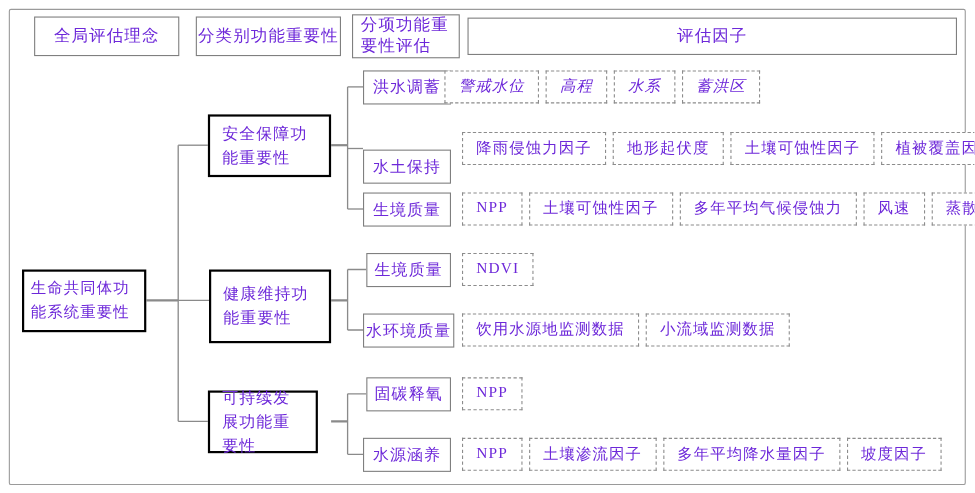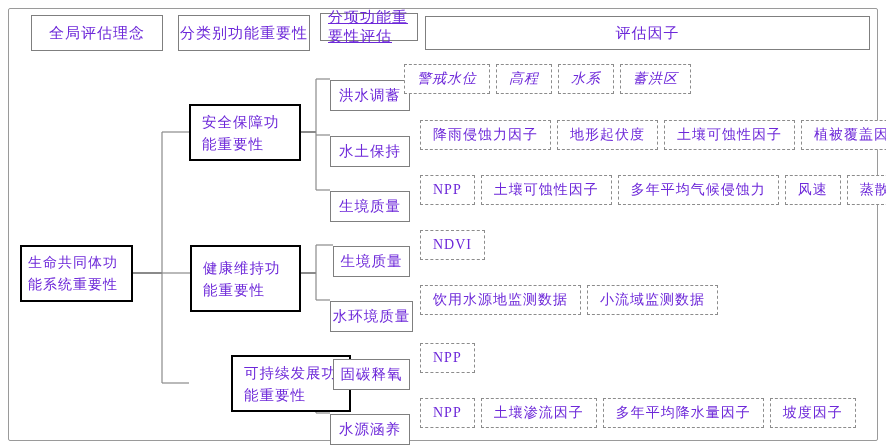--- a/index.html
+++ b/index.html
@@ -18,21 +18,21 @@
     font-size:15px;letter-spacing:1px;background:#fff;text-align:center;line-height:19px;
   }
   .hdr.left{justify-content:flex-start;text-align:left;padding:2px 7px;}
   .node{
     border:2px solid #000000;display:flex;align-items:center;background:#fff;
     font-size:14.5px;letter-spacing:1px;line-height:22px;padding:0 11px;
   }
   .node.root{padding:0 6px;font-size:14px;}
   .sub{
     border:1px solid #7f7f7f;display:flex;align-items:center;justify-content:center;
-    background:#fff;font-size:14.5px;letter-spacing:1px;height:31px;margin-top:16px;
+    background:#fff;font-size:14.5px;letter-spacing:1px;height:31px;
   }
   .frow{display:flex;gap:6px;align-items:flex-start;}
   .fbox{
     border:1px dashed #8c8c8c;height:30px;display:flex;align-items:center;justify-content:center;
     padding:0 12px;font-size:14px;letter-spacing:1px;white-space:nowrap;background:#fff;
     box-sizing:border-box;
   }
   svg.conn{position:absolute;left:0;top:0;pointer-events:none;}
 </style>
 </head>
@@ -61,31 +61,31 @@
       <path d="M316,245 H333"></path>
       <path d="M316,300 H330"></path>
       <path d="M316,358 V413"></path>
       <path d="M316,358 H333"></path>
       <path d="M316,413 H330"></path>
     </g>
   </svg>
 
   <div class="abs hdr" style="left:31px;top:15px;width:132px;height:36px;">全局评估理念</div>
   <div class="abs hdr" style="left:178px;top:15px;width:132px;height:36px;">分类别功能重要性</div>
-  <div class="abs hdr left" style="left:320px;top:13px;width:98px;height:28px;text-decoration:underline;">分项功能重要性评估</div>
+  <div class="abs hdr left" style="left:320px;top:13px;width:98px;height:40px;">分项功能重要性评估</div>
   <div class="abs hdr" style="left:425px;top:16px;width:445px;height:34px;">评估因子</div>
 
   <div class="abs node root" style="left:20px;top:245px;width:113px;height:57px;">生命共同体功能系统重要性</div>
 
   <div class="abs node" style="left:189px;top:104px;width:112px;height:57px;">安全保障功能重要性</div>
   <div class="abs node" style="left:190px;top:245px;width:111px;height:67px;">健康维持功能重要性</div>
-  <div class="abs node" style="left:189px;top:355px;width:120px;height:57px;margin-left:42px;">可持续发展功能重要性</div>
+  <div class="abs node" style="left:189px;top:355px;width:100px;height:57px;">可持续发展功能重要性</div>
 
   <div class="abs sub" style="left:330px;top:64px;width:80px;">洪水调蓄</div>
-  <div class="abs sub" style="left:330px;top:120px;width:80px;">水土保持</div>
+  <div class="abs sub" style="left:330px;top:136px;width:80px;">水土保持</div>
   <div class="abs sub" style="left:330px;top:175px;width:80px;">生境质量</div>
   <div class="abs sub" style="left:333px;top:230px;width:77px;">生境质量</div>
   <div class="abs sub" style="left:330px;top:285px;width:83px;">水环境质量</div>
   <div class="abs sub" style="left:333px;top:343px;width:77px;">固碳释氧</div>
   <div class="abs sub" style="left:330px;top:398px;width:80px;">水源涵养</div>
 
   <div class="abs frow" style="left:404px;top:64px;font-style:italic;">
     <div class="fbox">警戒水位</div>
     <div class="fbox">高程</div>
     <div class="fbox">水系</div>

